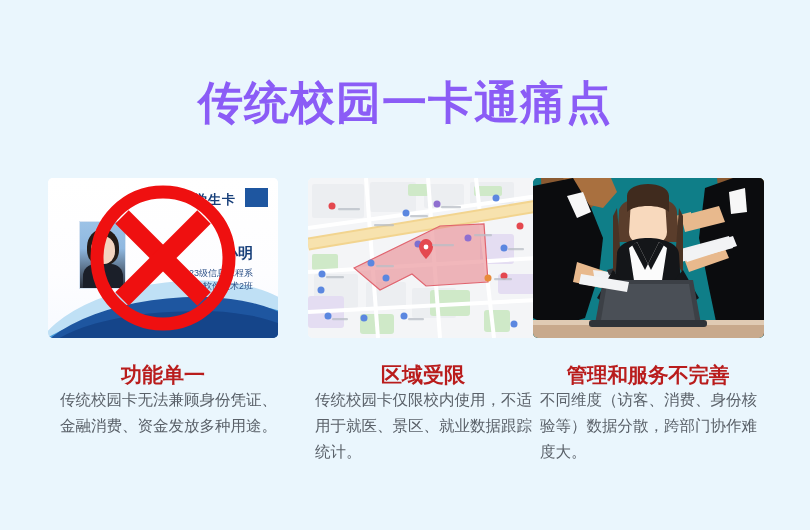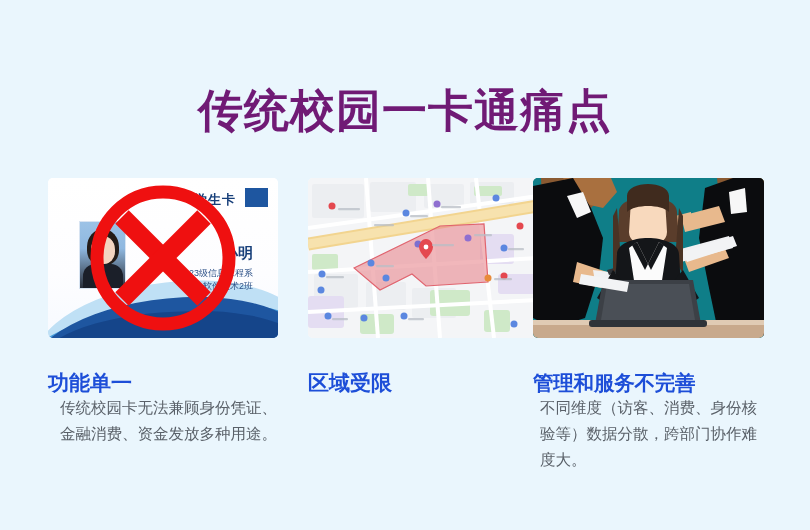--- a/index.html
+++ b/index.html
@@ -24,23 +24,22 @@
   .page-title {
     position: absolute;
     left: 0;
     top: 77px;
     width: 810px;
     text-align: center;
     font-size: 45px;
     line-height: 52px;
     font-weight: bold;
     letter-spacing: 1px;
-    color: #701a75;
+    color: #8b5cf6;
     white-space: nowrap;
-    margin-top: 8px;
   }
 
   
   .cards {
     position: absolute;
     left: 0;
     top: 178px;
     width: 810px;
     height: 340px;
   }
@@ -57,25 +56,26 @@
     position: relative;
     width: 230px;
     height: 160px;
     border-radius: 5px;
     overflow: hidden;
     background: #ffffff;
   }
   .card-3 .card-media { width: 231px; }
 
   .card-heading {
-    margin-top: 32px;
+    margin-top: 24px;
+    text-align: center;
     font-size: 21px;
     line-height: 25px;
     font-weight: bold;
-    color: #1d4ed8;
+    color: #b91c1c;
     white-space: nowrap;
   }
   .card-3 .card-heading { font-size: 20.5px; letter-spacing: -0.2px; }
 
   .card-body {
     font-size: 15.5px;
     line-height: 26px;
     color: #5a6169;
     text-align: left;
     padding: 0 3px;
@@ -379,20 +379,21 @@
               <rect x="186" y="100" width="18" height="2.2" rx="1"></rect>
               <rect x="18" y="98" width="18" height="2.2" rx="1"></rect>
               <rect x="24" y="140" width="16" height="2.2" rx="1"></rect>
               <rect x="100" y="140" width="16" height="2.2" rx="1"></rect>
             </g>
           </svg>
         </div>
       </div>
 
       <div class="card-heading">区域受限</div>
+      <div class="card-body">传统校园卡仅限校内使用，不适用于就医、景区、就业数据跟踪统计。</div>
     </div>
 
     <div class="card card-3">
       <div class="card-media">
         <div class="office">
           <svg viewBox="0 0 231 160" width="231" height="160">
             <rect x="0" y="0" width="231" height="160" fill="#0f7e88"></rect>
 
             <g>
               <path d="M8 0 L64 0 L70 18 L58 30 L34 26 L22 46 L10 60 Z" fill="#8a5a32"></path>

